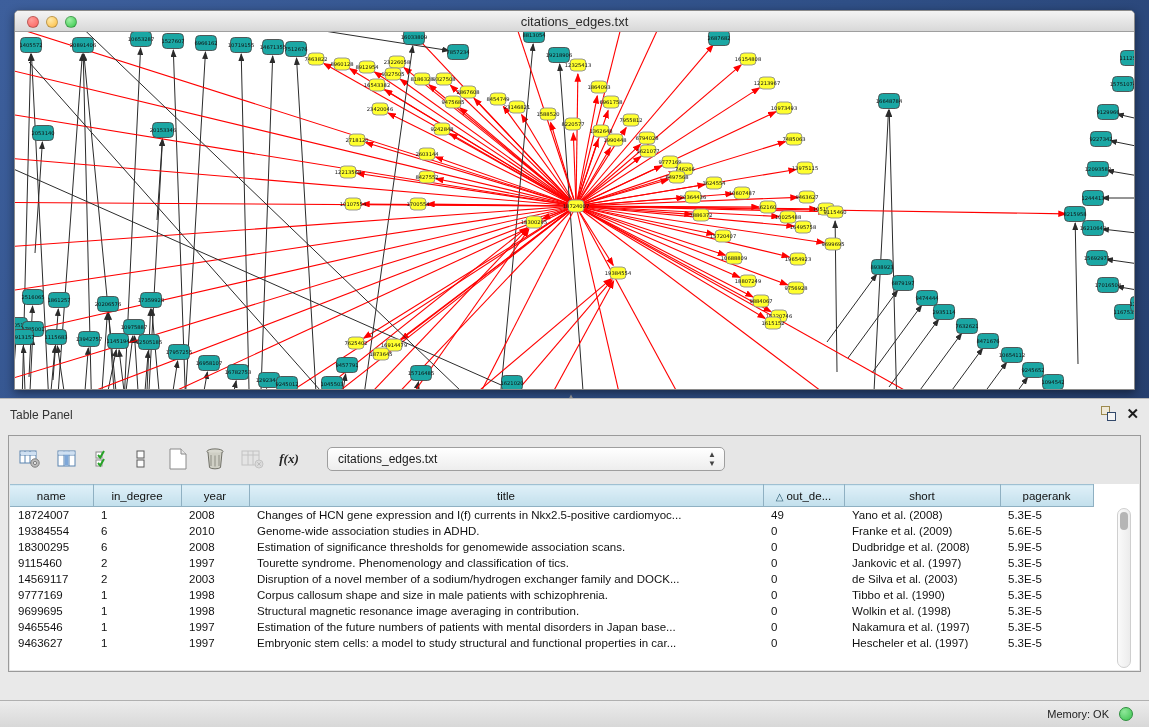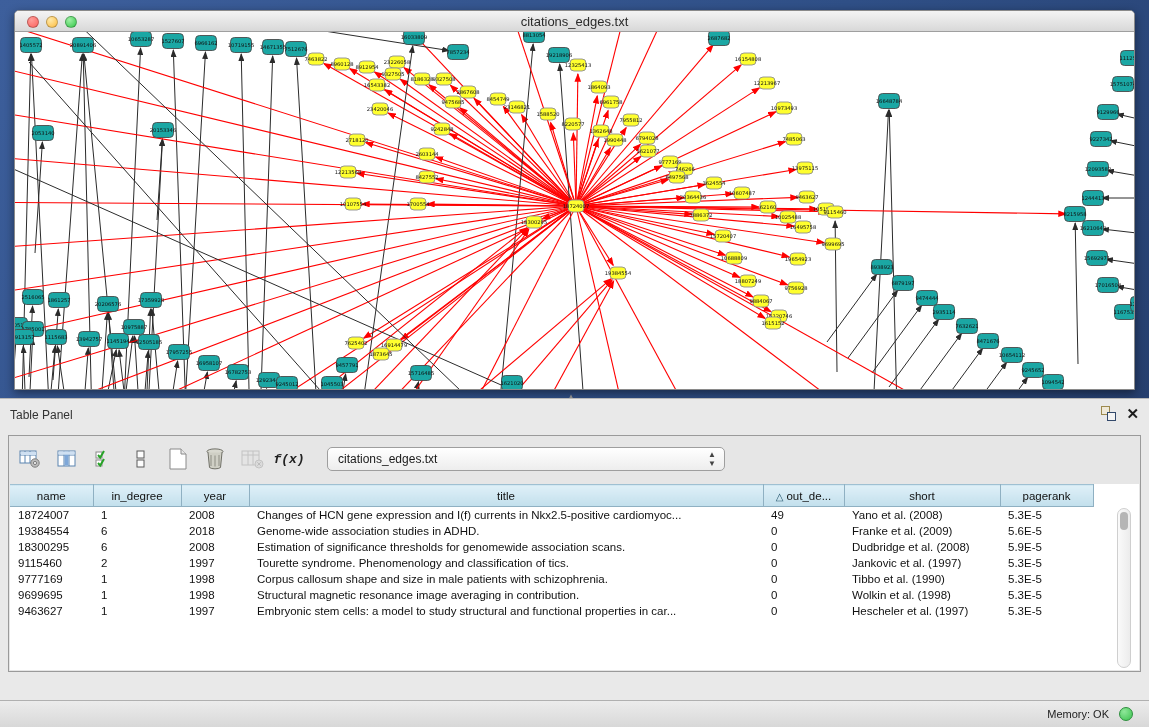--- a/index.html
+++ b/index.html
@@ -40,21 +40,21 @@
   .float-ic .b2 { position:absolute; right:0; bottom:0; width:9px; height:9px;
                   border:1.5px solid #33496b; background:#f4f4f4; }
   .close-ic { font-size:15px; font-weight:bold; color:#1c1c1c; line-height:15px; }
 
   .panel-box { position:absolute; left:8px; top:36px; width:1133px; height:237px;
                border:1px solid #9a9a9a; background:#e6e6e6; }
   .toolbar { position:absolute; left:0; top:0; right:0; height:46px; display:flex;
              align-items:center; padding-left:8px; gap:11px; }
   .tbtn { width:26px; height:26px; display:flex; align-items:center; justify-content:center; }
   .tbtn.disabled { opacity:.45; }
-  .fx { font-family:Liberation Mono, monospace; font-style:italic; font-weight:bold;
+  .fx { font-family:Liberation Serif, serif; font-style:italic; font-weight:bold;
         font-size:13px; color:#222; }
   .combo { margin-left:14px; width:398px; height:24px; border:1px solid #9e9e9e;
            border-radius:5px; background:linear-gradient(#ffffff,#ededed);
            display:flex; align-items:center; position:relative; }
   .combo-text { padding-left:10px; font-size:12px; color:#1a1a1a; }
   .combo-arrows { position:absolute; right:8px; top:2px; display:flex; flex-direction:column;
                   line-height:9px; font-size:8px; color:#444; }
 
   
   .tablewrap { position:absolute; left:1px; top:48px; right:1px; bottom:1px; background:#fff; }
@@ -636,21 +636,21 @@
                 <td>1</td>
                 <td>2008</td>
                 <td>Changes of HCN gene expression and I(f) currents in Nkx2.5-positive cardiomyoc...</td>
                 <td>49</td>
                 <td>Yano et al. (2008)</td>
                 <td>5.3E-5</td>
               </tr>
               <tr>
                 <td>19384554</td>
                 <td>6</td>
-                <td>2018</td>
+                <td>2010</td>
                 <td>Genome-wide association studies in ADHD.</td>
                 <td>0</td>
                 <td>Franke et al. (2009)</td>
                 <td>5.6E-5</td>
               </tr>
               <tr>
                 <td>18300295</td>
                 <td>6</td>
                 <td>2008</td>
                 <td>Estimation of significance thresholds for genomewide association scans.</td>
@@ -661,35 +661,53 @@
               <tr>
                 <td>9115460</td>
                 <td>2</td>
                 <td>1997</td>
                 <td>Tourette syndrome. Phenomenology and classification of tics.</td>
                 <td>0</td>
                 <td>Jankovic et al. (1997)</td>
                 <td>5.3E-5</td>
               </tr>
               <tr>
+                <td>14569117</td>
+                <td>2</td>
+                <td>2003</td>
+                <td>Disruption of a novel member of a sodium/hydrogen exchanger family and DOCK...</td>
+                <td>0</td>
+                <td>de Silva et al. (2003)</td>
+                <td>5.3E-5</td>
+              </tr>
+              <tr>
                 <td>9777169</td>
                 <td>1</td>
                 <td>1998</td>
                 <td>Corpus callosum shape and size in male patients with schizophrenia.</td>
                 <td>0</td>
                 <td>Tibbo et al. (1990)</td>
                 <td>5.3E-5</td>
               </tr>
               <tr>
                 <td>9699695</td>
                 <td>1</td>
                 <td>1998</td>
                 <td>Structural magnetic resonance image averaging in contribution.</td>
                 <td>0</td>
                 <td>Wolkin et al. (1998)</td>
+                <td>5.3E-5</td>
+              </tr>
+              <tr>
+                <td>9465546</td>
+                <td>1</td>
+                <td>1997</td>
+                <td>Estimation of the future numbers of patients with mental disorders in Japan base...</td>
+                <td>0</td>
+                <td>Nakamura et al. (1997)</td>
                 <td>5.3E-5</td>
               </tr>
               <tr>
                 <td>9463627</td>
                 <td>1</td>
                 <td>1997</td>
                 <td>Embryonic stem cells: a model to study structural and functional properties in car...</td>
                 <td>0</td>
                 <td>Hescheler et al. (1997)</td>
                 <td>5.3E-5</td>

